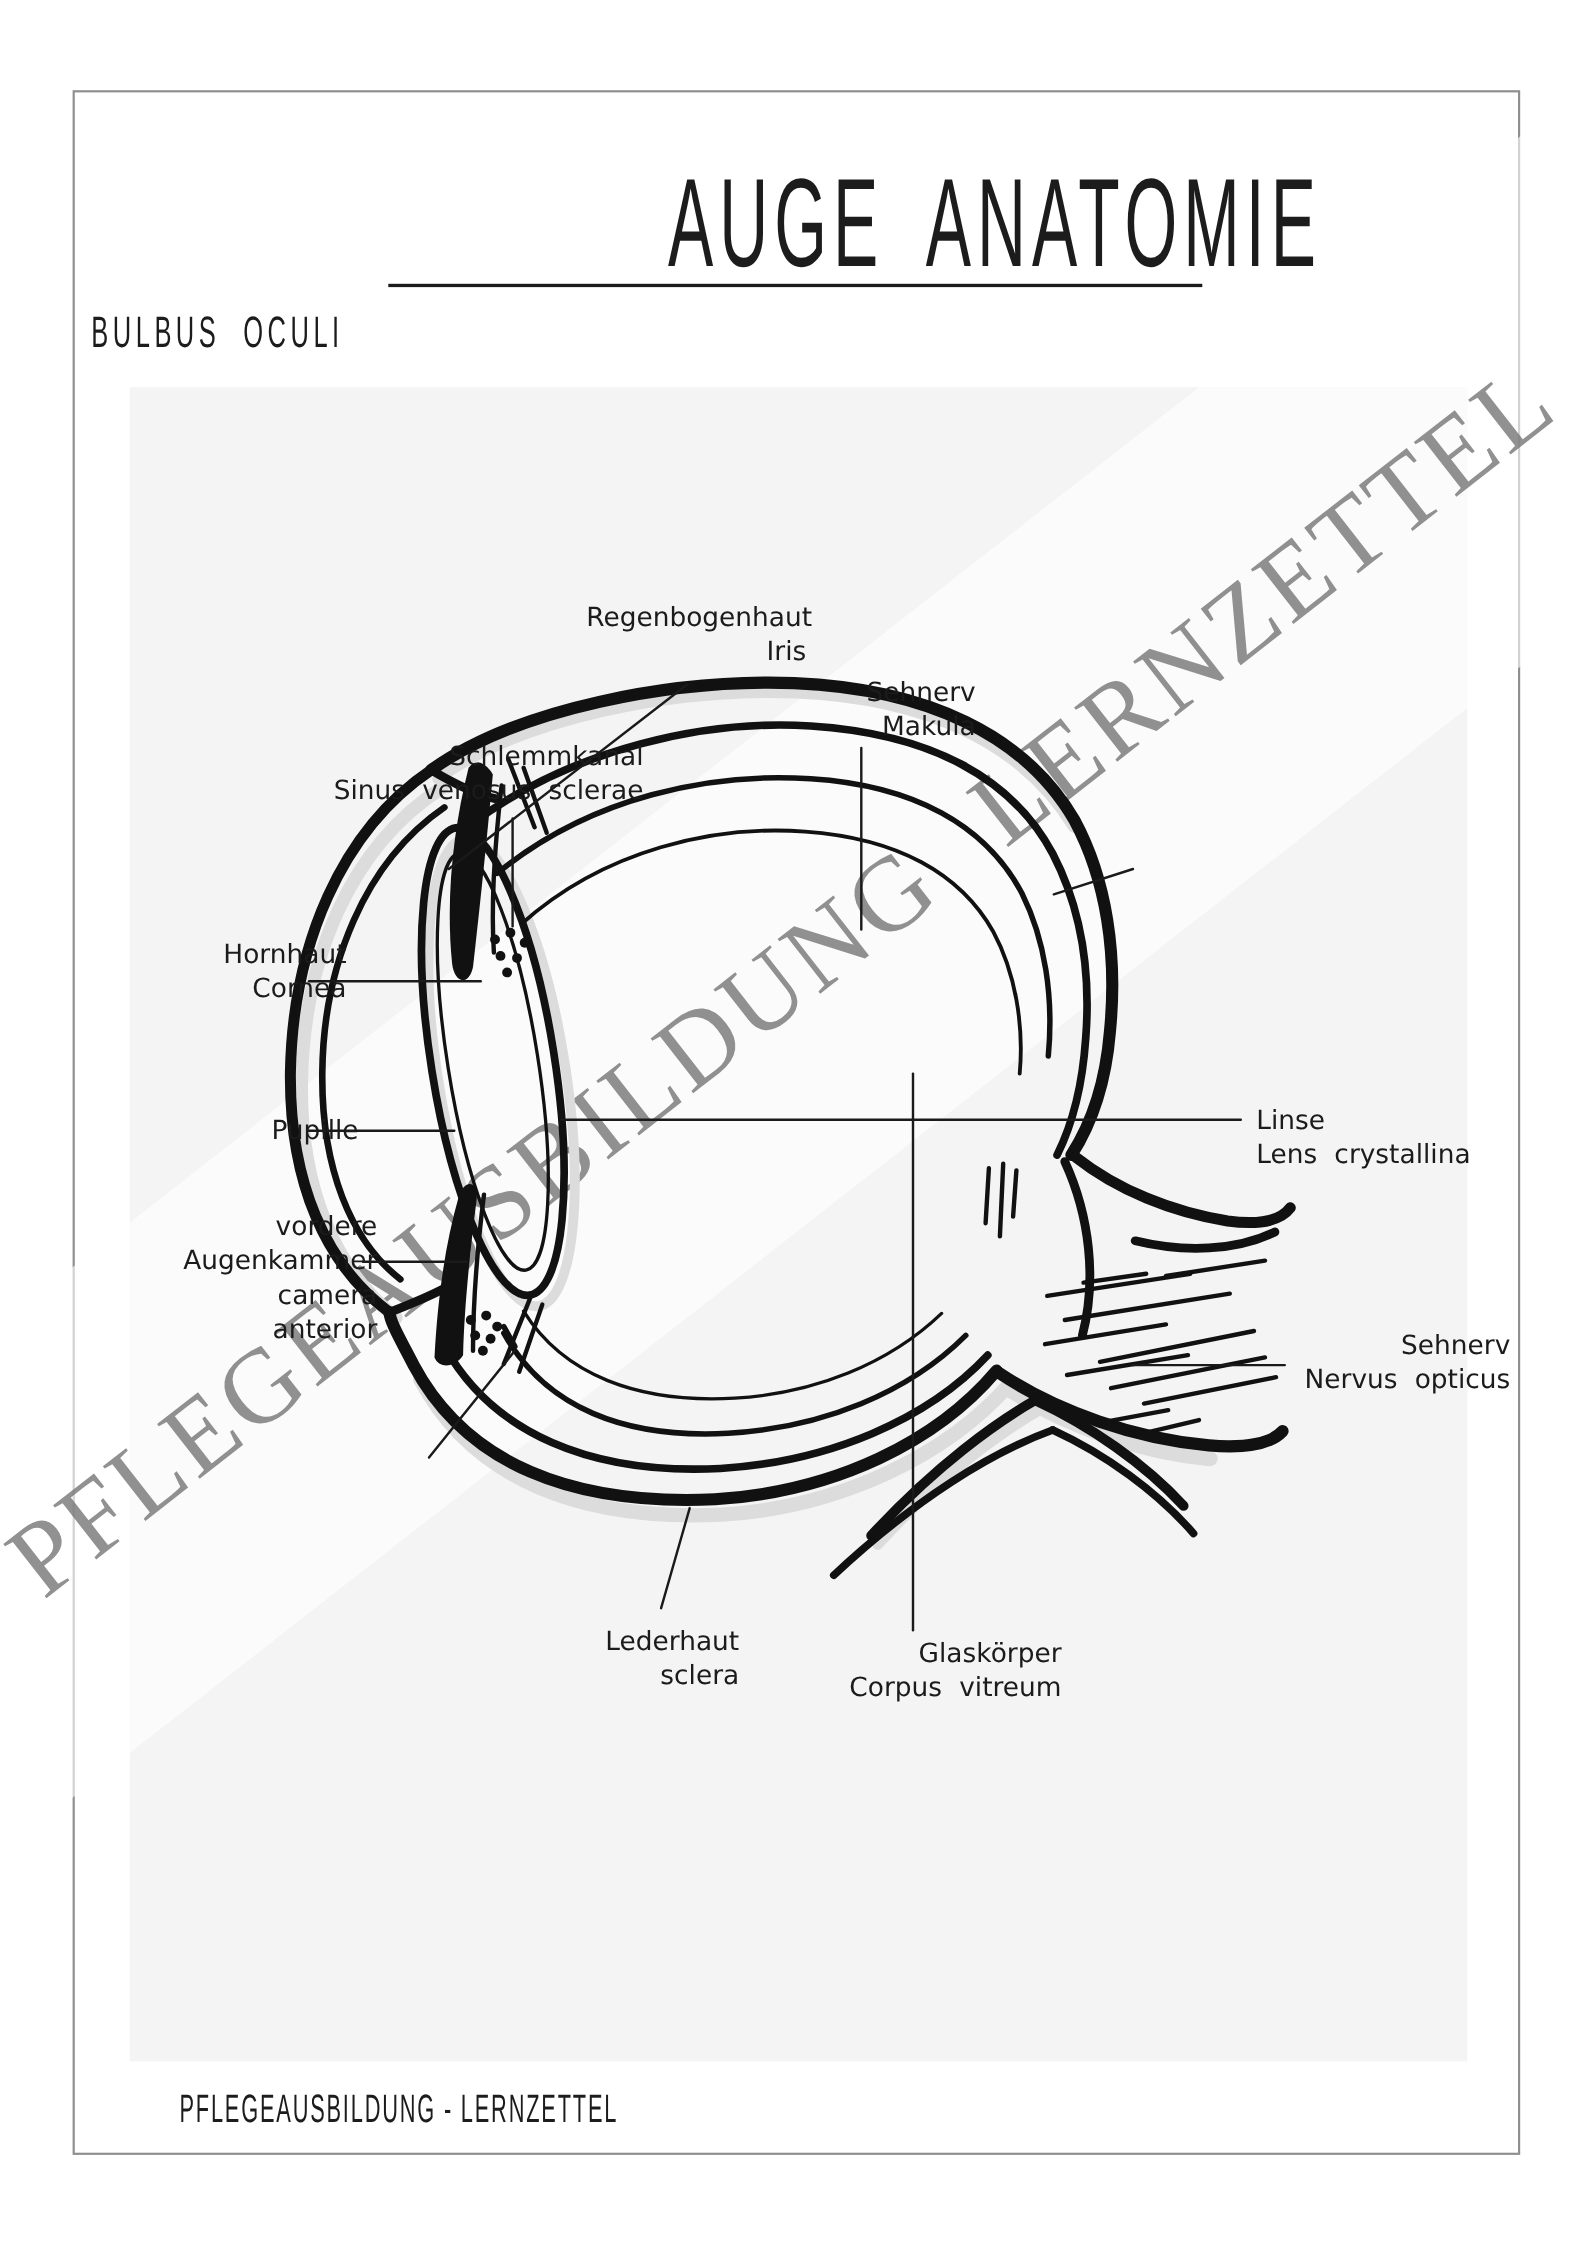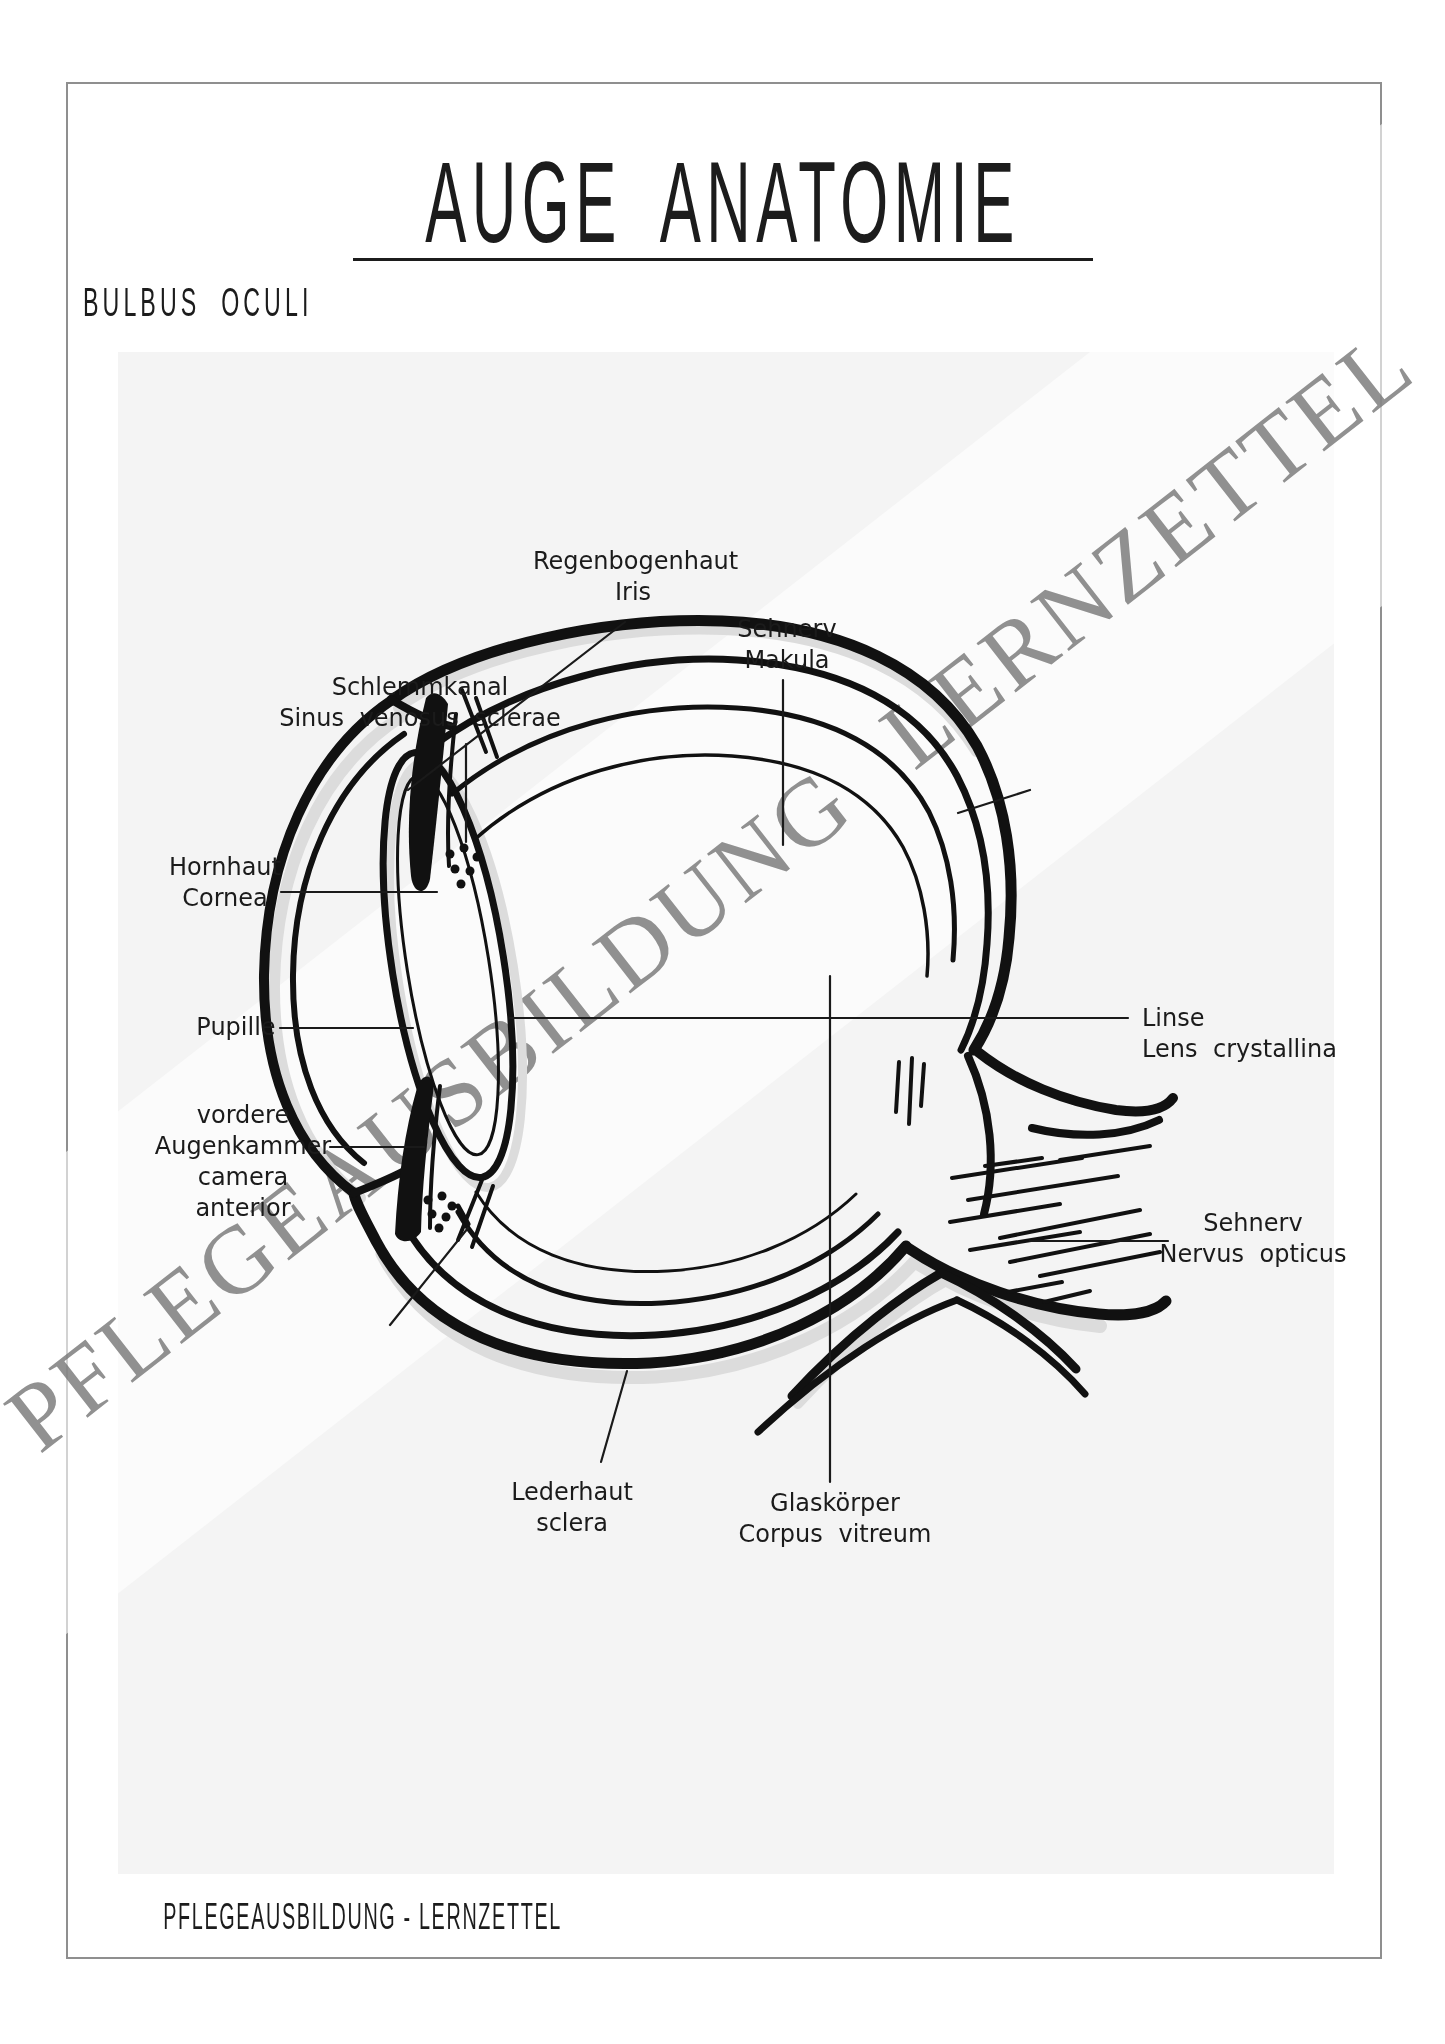--- a/index.html
+++ b/index.html
@@ -2,21 +2,21 @@
 <html><head>
 <meta charset="utf-8">
 <style>
   html,body{margin:0;padding:0;background:#ffffff;}
   .poster{position:relative;width:1445px;height:2044px;background:#ffffff;overflow:hidden;
           font-family:"DejaVu Sans",sans-serif;}
   
   .frame{position:absolute;left:66px;top:82px;width:1312px;height:1873px;
          border:2px solid #8f8f8f;z-index:0;}
   
-  .title-wrap{position:absolute;left:0;right:0;top:138px;text-align:center;z-index:5;}
+  .title-wrap{position:absolute;left:0;right:0;top:138px;text-align:right;z-index:5;}
   .title{display:inline-block;font-family:"Liberation Sans",sans-serif;font-size:112px;
          font-weight:400;color:#1c1c1c;letter-spacing:10px;word-spacing:34px;white-space:nowrap;
          transform:scale(0.55,1.02);}
   .title-underline{position:absolute;left:353px;top:258px;width:740px;height:3px;
          background:#1c1c1c;z-index:5;}
   .subtitle-wrap{position:absolute;left:0;right:0;top:280px;text-align:left;z-index:5;}
   .subtitle{display:inline-block;font-family:"Liberation Sans",sans-serif;font-size:40px;
          color:#1c1c1c;letter-spacing:7px;word-spacing:18px;white-space:nowrap;
          transform:scale(0.58,1);}
   
@@ -26,21 +26,21 @@
   .wm-band{position:absolute;left:710px;top:890px;width:2400px;height:380px;
          background:rgba(255,255,255,0.6);transform:translate(-50%,-50%) rotate(-38deg);
          z-index:2;}
   .wm-text{position:absolute;left:710px;top:890px;transform:translate(-50%,-50%) rotate(-38deg);
          font-family:"Liberation Serif",serif;font-size:96px;color:#767676;opacity:.8;
          letter-spacing:4px;white-space:nowrap;z-index:2;}
   .wm-text .w2{margin-left:70px;}
   
   .art{position:absolute;left:0;top:0;width:1445px;height:2044px;z-index:3;}
   
-  .lbl{position:absolute;z-index:4;text-align:center;color:#1b1b1b;
+  .lbl{position:absolute;z-index:4;text-align:right;color:#1b1b1b;
        font-size:24px;line-height:31px;word-spacing:8px;}
   .lbl span{display:block;}
   .lbl-iris{left:533px;top:546px;width:200px;}
   .lbl-macula{left:687px;top:614px;width:200px;}
   .lbl-schlemm{left:255px;top:672px;width:330px;}
   .lbl-choroid{left:1000px;top:760px;width:200px;}
   .lbl-cornea{left:135px;top:852px;width:180px;}
   .lbl-pupil{left:146px;top:1012px;width:180px;}
   .lbl-chamber{left:143px;top:1100px;width:200px;}
   .lbl-lens{left:1142px;top:1003px;width:270px;text-align:left;}

